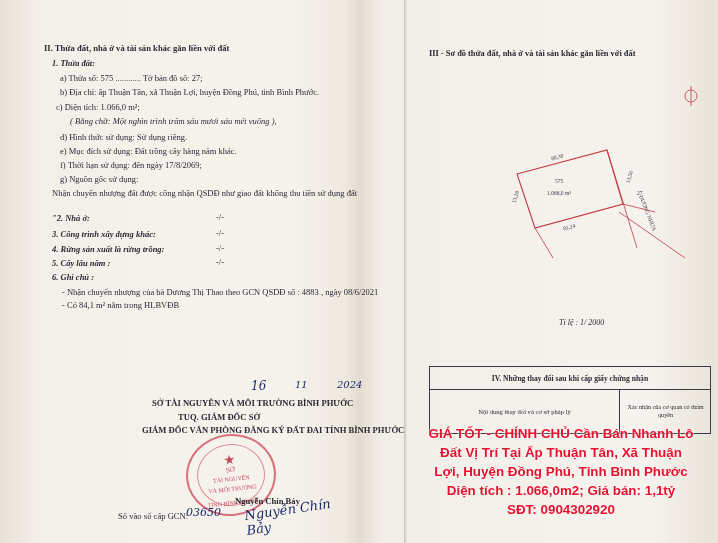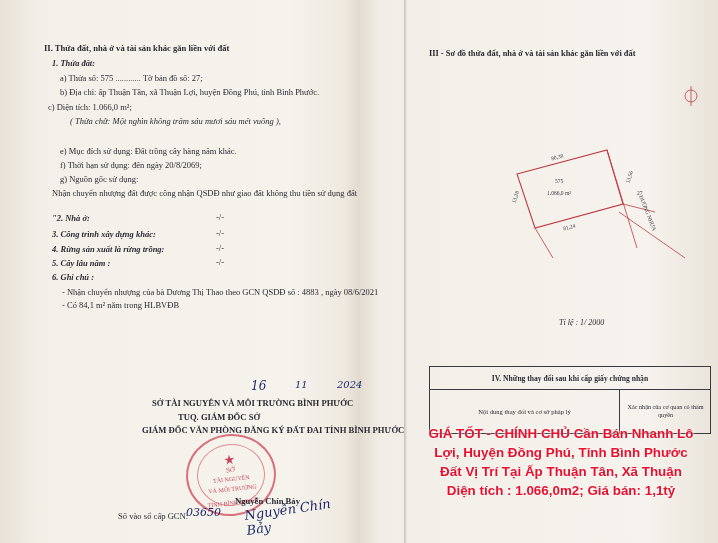--- a/index.html
+++ b/index.html
@@ -35,21 +35,21 @@
   .hand{
     font-family:"DejaVu Serif", serif;
     font-style:italic;
     color:#1c2a6b;
   }
   
   #l-title{left:44px;top:42px;font-size:8.6px;font-weight:bold;}
   #l-s1{left:52px;top:58px;font-style:italic;font-weight:bold;font-size:8.4px;}
   #l-a{left:60px;top:72px;}
   #l-b{left:60px;top:86px;}
-  #l-c{left:48px;top:101px;text-align:right;}
+  #l-c{left:56px;top:101px;text-align:right;}
   #l-cw{left:70px;top:115px;font-style:italic;}
   #l-d{left:60px;top:131px;}
   #l-e{left:60px;top:145px;}
   #l-f{left:60px;top:159px;}
   #l-g{left:60px;top:173px;}
   #l-note{left:52px;top:187px;}
   #l-s2{left:52px;top:212px;font-style:italic;font-weight:bold;}
   #l-s3{left:52px;top:228px;font-style:italic;font-weight:bold;}
   #l-s4{left:52px;top:243px;font-style:italic;font-weight:bold;}
   #l-s5{left:52px;top:257px;font-style:italic;font-weight:bold;}
@@ -151,23 +151,24 @@
 
   <div class="fold"></div>
 
   <div class="left">
 
     <div class="txt" id="l-title">II. Thửa đất, nhà ở và tài sản khác gắn liền với đất</div>
     <div class="txt" id="l-s1">1. Thửa đất:</div>
     <div class="txt" id="l-a">a) Thửa số: 575 ............ Tờ bản đồ số: 27;</div>
     <div class="txt" id="l-b">b) Địa chỉ: ấp Thuận Tân, xã Thuận Lợi, huyện Đồng Phú, tỉnh Bình Phước.</div>
     <div class="txt" id="l-c">c) Diện tích: 1.066,0 m²;</div>
-    <div class="txt" id="l-cw">( Thửa chữ: Một nghìn không trăm sáu mươi sáu mét vuông ),</div>
+    <div class="txt" id="l-cw">( Bằng chữ: Một nghìn trình trăm sáu mươi sáu mét vuông ),</div>
+    <div class="txt" id="l-d">d) Hình thức sử dụng: Sử dụng riêng.</div>
     <div class="txt" id="l-e">e) Mục đích sử dụng: Đất trồng cây hàng năm khác.</div>
-    <div class="txt" id="l-f">f) Thời hạn sử dụng: đến ngày 20/8/2069;</div>
+    <div class="txt" id="l-f">f) Thời hạn sử dụng: đến ngày 17/8/2069;</div>
     <div class="txt" id="l-g">g) Nguồn gốc sử dụng:</div>
     <div class="txt" id="l-note">Nhận chuyển nhượng đất được công nhận QSDĐ như giao đất không thu tiền sử dụng đất</div>
 
     <div class="txt" id="l-s2">"2. Nhà ở:</div>
     <div class="txt" id="l-s3">3. Công trình xây dựng khác:</div>
     <div class="txt" id="l-s4">4. Rừng sản xuất là rừng trồng:</div>
     <div class="txt" id="l-s5">5. Cây lâu năm :</div>
     <div class="txt" id="l-s6">6. Ghi chú :</div>
 
     <div class="dash" id="d1">-/-</div>
@@ -230,18 +231,19 @@
 
     <div class="tbl">
       <div class="hd">IV. Những thay đổi sau khi cấp giấy chứng nhận</div>
       <div class="c1">Nội dung thay đổi và cơ sở pháp lý</div>
       <div class="c2">Xác nhận của cơ quan có thẩm quyền</div>
     </div>
   </div>
 
   <div class="ad">
     <div>GIÁ TỐT -  CHÍNH CHỦ Cần Bán Nhanh Lô</div>
+    <div>Đất Vị Trí Tại Ấp Thuận Tân, Xã Thuận</div>
     <div>Lợi, Huyện Đồng Phú, Tỉnh Bình Phước</div>
-    <div>Đất Vị Trí Tại Ấp Thuận Tân, Xã Thuận</div>
     <div>Diện tích : 1.066,0m2; Giá bán: 1,1tỷ</div>
+    <div>SĐT: 0904302920</div>
   </div>
 
 </div>
 
 </body></html>

